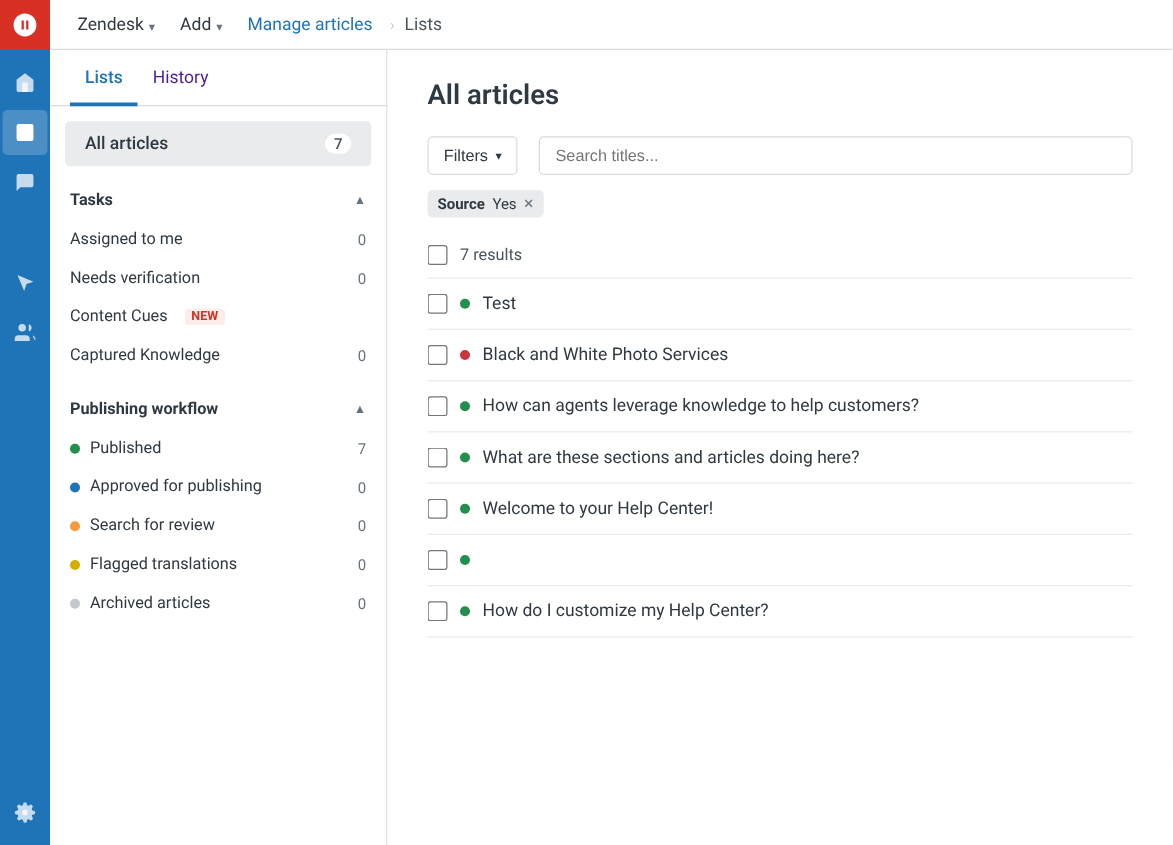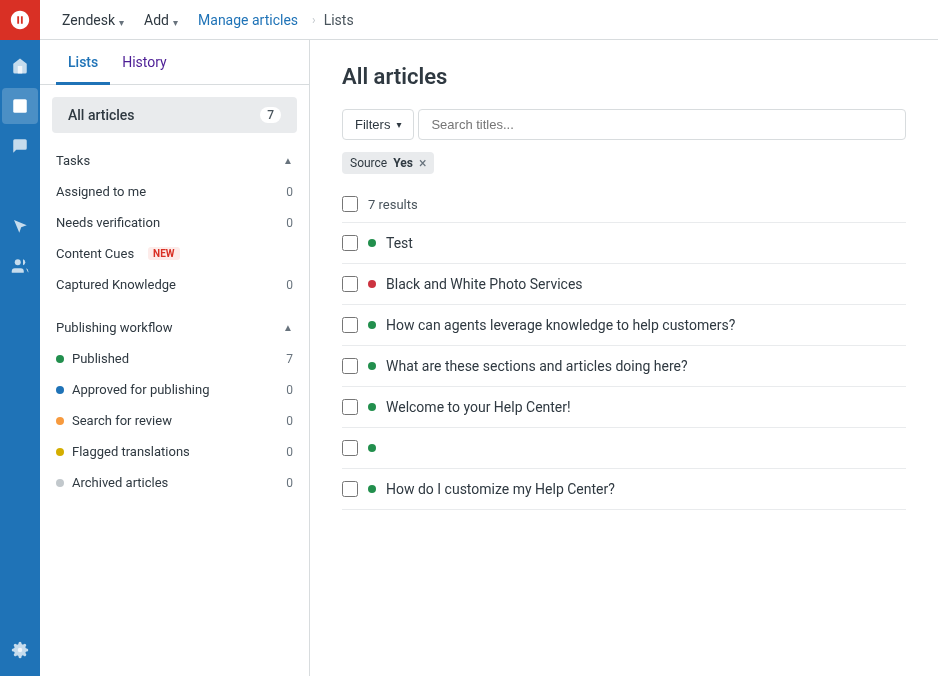--- a/index.html
+++ b/index.html
@@ -157,21 +157,21 @@
 
     .sidebar-section {
       margin-top: 16px;
     }
     .sidebar-section-header {
       display: flex;
       align-items: center;
       justify-content: space-between;
       padding: 4px 16px 8px;
       font-size: 13px;
-      font-weight: 400;
+      font-weight: 700;
       color: #2f3941;
       cursor: pointer;
     }
     .sidebar-section-header .chevron {
       color: #68737d;
       font-size: 10px;
     }
 
     .sidebar-list-item {
       display: flex;
@@ -225,21 +225,21 @@
     .page-title {
       font-size: 22px;
       font-weight: 600;
       color: #2f3941;
       margin-bottom: 20px;
     }
 
     .toolbar {
       display: flex;
       align-items: center;
-      gap: 4px;
+      gap: 17px;
       margin-bottom: 12px;
     }
 
     .filter-btn {
       display: flex;
       align-items: center;
       gap: 6px;
       padding: 7px 12px;
       border: 1px solid #d8dcde;
       border-radius: 4px;
@@ -269,22 +269,22 @@
       font-size: 12px;
       color: #2f3941;
       margin-bottom: 12px;
     }
     .filter-tag .tag-close {
       cursor: pointer;
       color: #68737d;
       font-size: 14px;
       line-height: 1;
     }
-    .filter-tag .tag-label { font-weight: 400; }
-    .filter-tag .tag-value { font-weight: 700; }
+    .filter-tag .tag-label { font-weight: 700; }
+    .filter-tag .tag-value { font-weight: 400; }
 
     .results-count {
       font-size: 13px;
       color: #49545c;
       padding: 10px 0;
       border-bottom: 1px solid #e9ebed;
       display: flex;
       align-items: center;
       gap: 10px;
     }

